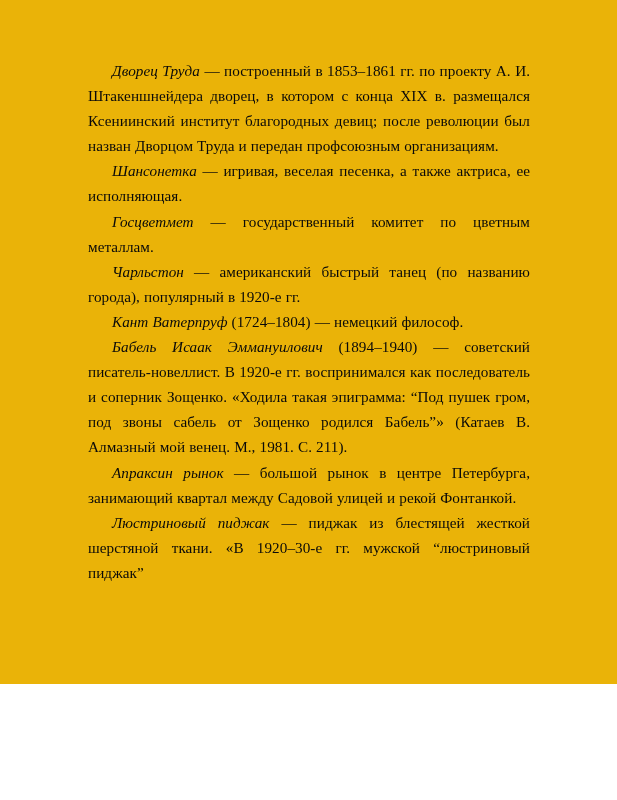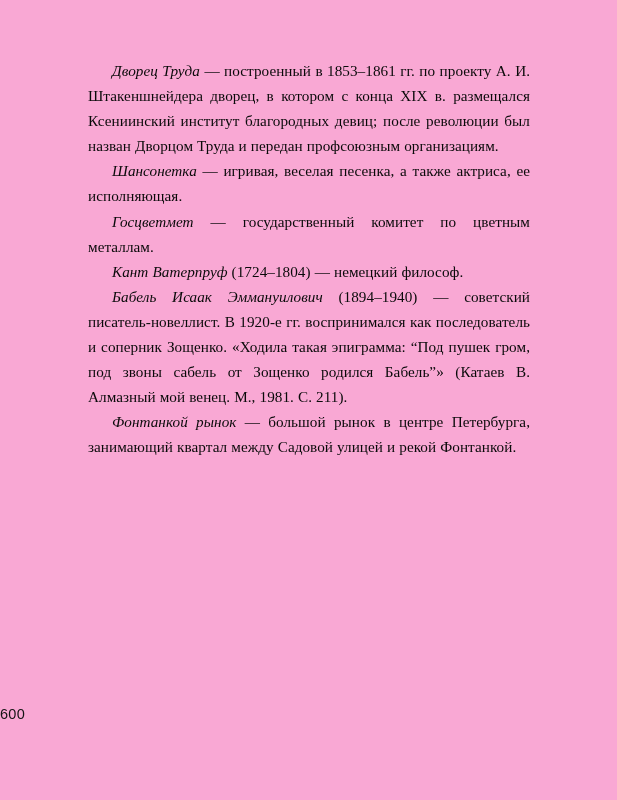--- a/index.html
+++ b/index.html
@@ -3,22 +3,22 @@
 <meta charset="utf-8">
 <style>
   html, body {
     margin: 0;
     padding: 0;
     background: #ffffff;
   }
   .page {
     position: relative;
     width: 617px;
-    height: 800px;
-    background: #f9a8d4;
+    height: 684px;
+    background: #eab308;
     overflow: hidden;
     font-family: "Liberation Serif", "DejaVu Serif", serif;
     color: #0a0a0a;
   }
   .textblock {
     position: absolute;
     left: 88px;
     top: 58px;
     width: 442px;
   }
@@ -58,25 +58,31 @@
     <p class="entry">
       <span class="term">Дворец Труда</span><span> — построенный в 1853–1861 гг. по проекту А. И. Штакеншнейдера дворец, в котором с конца XIX в. размещался Ксениинский институт благородных девиц; после революции был назван Дворцом Труда и передан профсоюзным организациям.</span>
     </p>
     <p class="entry">
       <span class="term">Шансонетка</span><span> — игривая, веселая песенка, а также актриса, ее исполняющая.</span>
     </p>
     <p class="entry">
       <span class="term">Госцветмет</span><span> — государственный комитет по цветным металлам.</span>
     </p>
     <p class="entry">
+      <span class="term">Чарльстон</span><span> — американский быстрый танец (по названию города), популярный в 1920-е гг.</span>
+    </p>
+    <p class="entry">
       <span class="term">Кант Ватерпруф</span><span> (1724–1804) — немецкий философ.</span>
     </p>
     <p class="entry">
       <span class="term">Бабель Исаак Эммануилович</span><span> (1894–1940) — советский писатель-новеллист. В 1920-е гг. воспринимался как последователь и соперник Зощенко. «Ходила такая эпиграмма: “Под пушек гром, под звоны сабель от Зощенко родился Бабель”» (Катаев В. Алмазный мой венец. М., 1981. С. 211).</span>
     </p>
     <p class="entry">
-      <span class="term">Фонтанкой рынок</span><span> — большой рынок в центре Петербурга, занимающий квартал между Садовой улицей и рекой Фонтанкой.</span>
+      <span class="term">Апраксин рынок</span><span> — большой рынок в центре Петербурга, занимающий квартал между Садовой улицей и рекой Фонтанкой.</span>
+    </p>
+    <p class="entry">
+      <span class="term">Люстриновый пиджак</span><span> — пиджак из блестящей жесткой шерстяной ткани. «В 1920–30-е гг. мужской “люстриновый пиджак”</span>
     </p>
   </div>
 
   <div class="folio">600</div>
 
 </div>
 
 </body></html>

